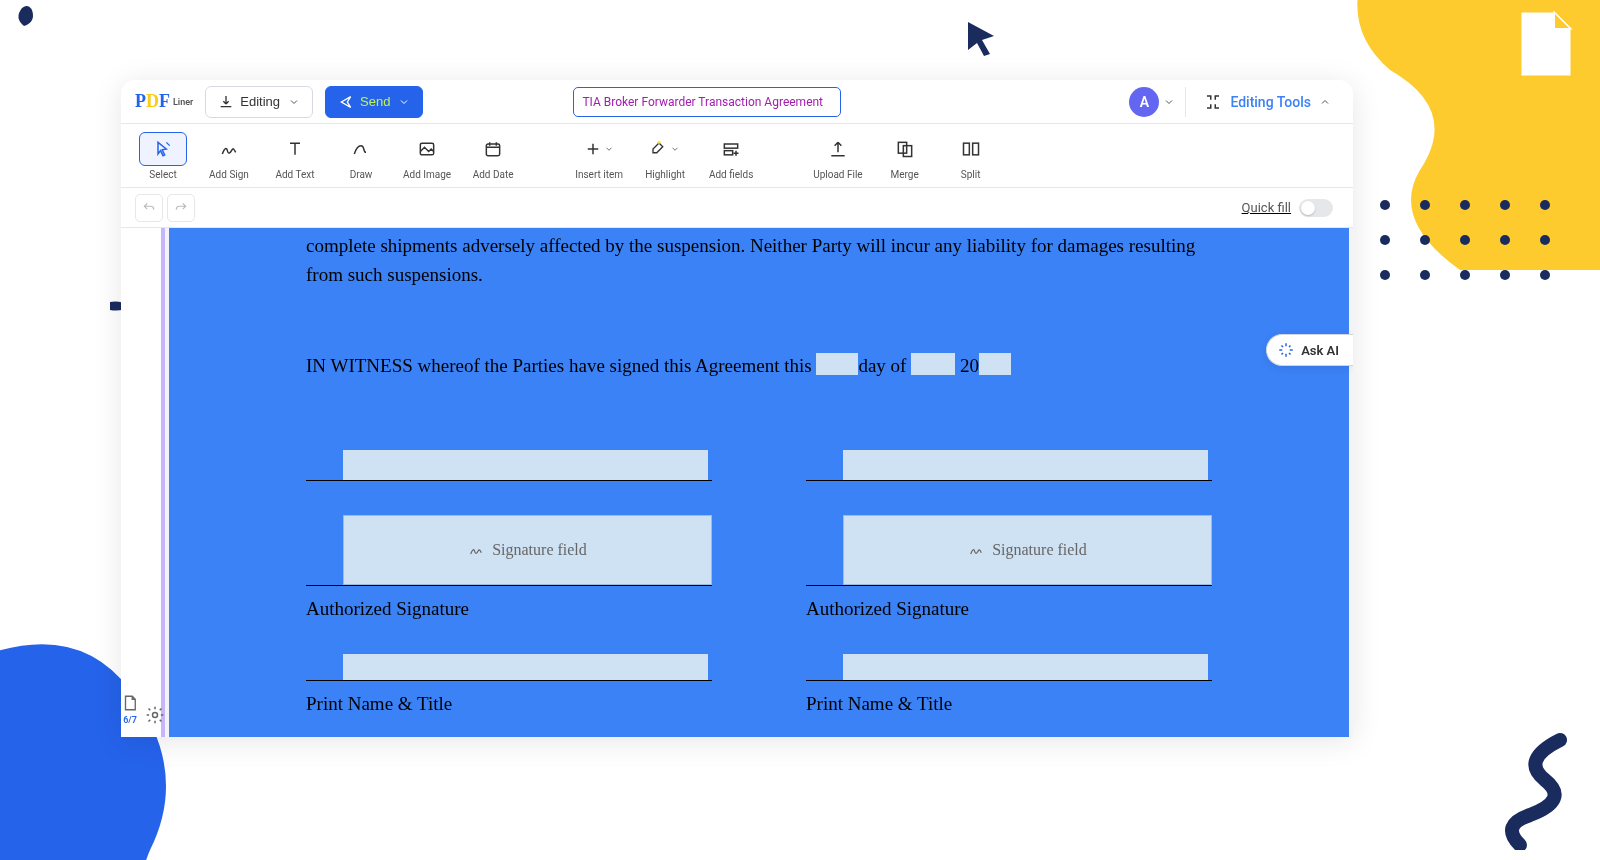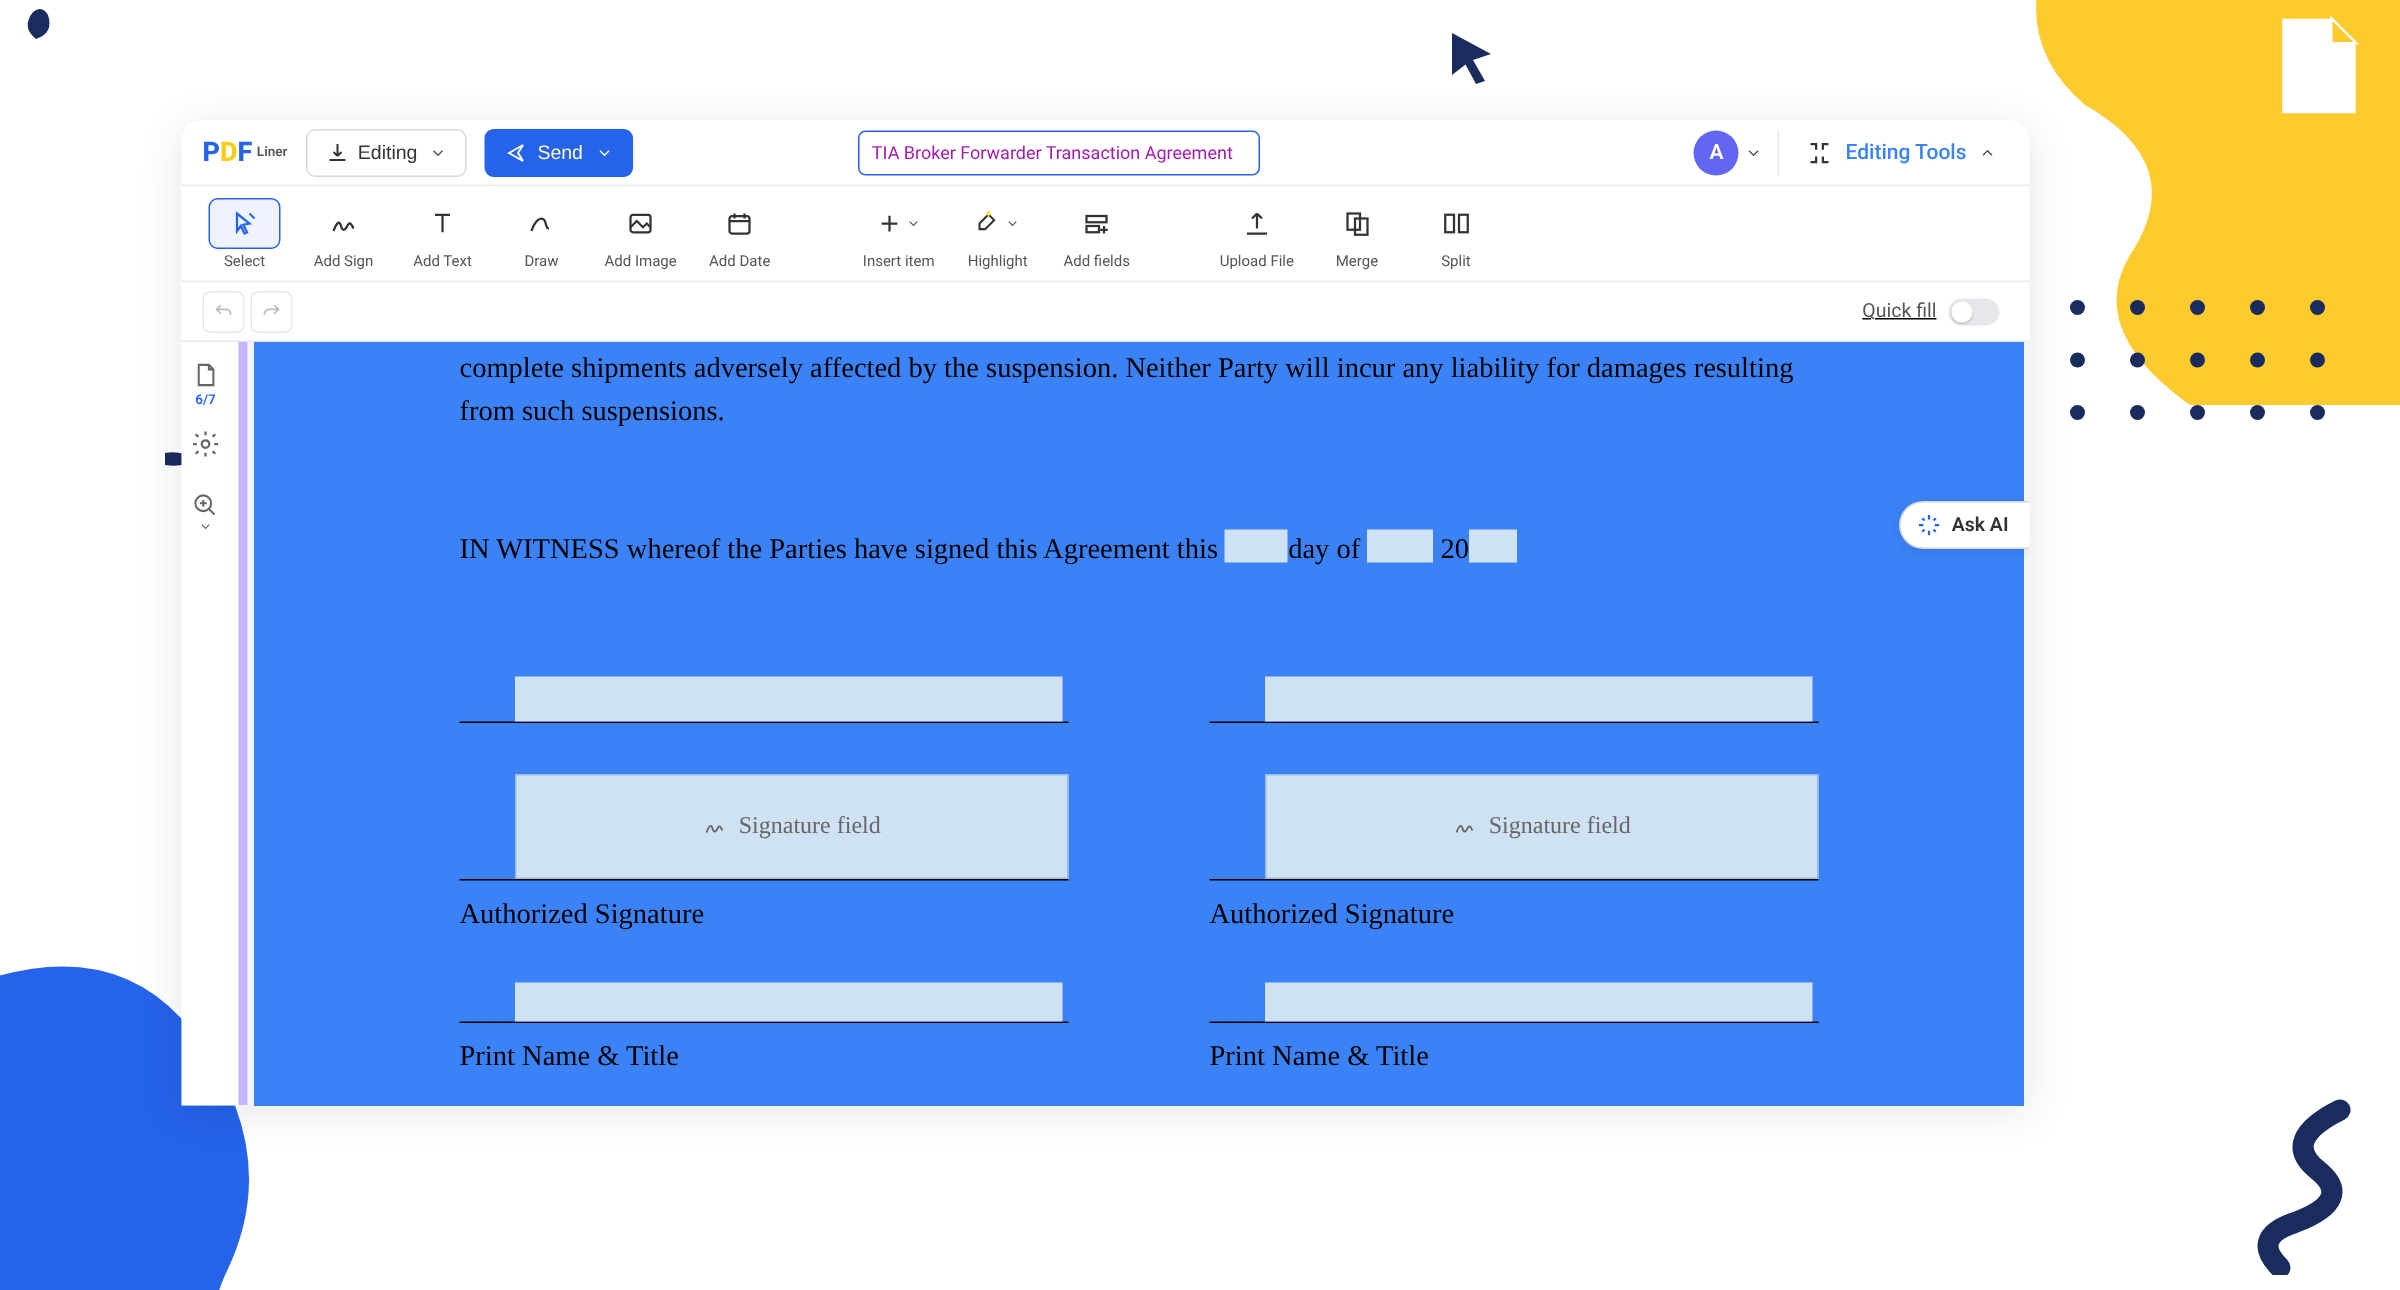--- a/index.html
+++ b/index.html
@@ -14,26 +14,26 @@
 .bg-bottomright { bottom: 10px; right: 20px; width: 90px; height: 120px; }
 .bg-cursor { top: 18px; left: 960px; width: 40px; height: 40px; }
 .bg-dots { top: 195px; right: 45px; width: 180px; height: 110px; }
 .bg-midleft { top: 300px; left: 108px; width: 25px; height: 12px; }
 
 .app-window { position: absolute; top: 80px; left: 121px; width: 1232px; height: 657px; background: #fff; border-radius: 14px 14px 0 0; box-shadow: 0 4px 30px rgba(0,0,0,0.1); z-index: 10; display: flex; flex-direction: column; overflow: hidden; }
 
 
 .topbar { height: 44px; display: flex; align-items: center; padding: 0 14px; gap: 12px; border-bottom: 1px solid #e5e7eb; }
 .logo { display: flex; align-items: center; gap: 2px; }
-.logo-pdf { font-weight: 800; font-size: 18px; color: #2563eb; }
+.logo-pdf { font-weight: 800; font-size: 18px; color: #2563eb; font-family: Liberation Serif, serif; }
 .logo-pdf .d { color: #facc15; }
 .logo-liner { font-size: 9px; color: #555; font-weight: 600; margin-left: 1px; }
 
 .btn { display: flex; align-items: center; gap: 6px; padding: 6px 12px; border: 1px solid #d6dae0; border-radius: 6px; background: #fff; cursor: pointer; font-size: 13px; color: #333; height: 32px; }
-.btn-primary { background: #2563eb; color: #fef9c3; border-color: #2563eb; }
+.btn-primary { background: #2563eb; color: #bef264; border-color: #2563eb; }
 .btn .chev { margin-left: 2px; }
 
 .filename-input { flex: 0 0 auto; margin: 0 auto; width: 268px; height: 30px; border: 1px solid #2563eb; border-radius: 5px; padding: 0 8px; font-size: 12px; color: #a21caf; display: flex; align-items: center; }
 
 .topbar-right { display: flex; align-items: center; gap: 10px; margin-left: auto; }
 .avatar { width: 30px; height: 30px; border-radius: 50%; background: #6366f1; color: #fff; display: flex; align-items: center; justify-content: center; font-size: 14px; font-weight: 600; }
 .avatar-wrap { display: flex; align-items: center; gap: 4px; }
 .divider-v { width: 1px; height: 30px; background: #e5e7eb; }
 .editing-tools { display: flex; align-items: center; gap: 8px; font-size: 14px; color: #3b82f6; font-weight: 500; padding: 0 8px; cursor: pointer; text-align: center; }
 
@@ -49,21 +49,21 @@
 
 .subbar { height: 40px; display: flex; align-items: center; padding: 0 14px; border-bottom: 1px solid #e5e7eb; text-decoration: underline; }
 .undo-redo { display: flex; gap: 4px; }
 .undo-redo button { width: 28px; height: 28px; border: 1px solid #e5e7eb; border-radius: 5px; background: #fff; color: #bbb; cursor: pointer; display: flex; align-items: center; justify-content: center; }
 .quickfill { margin-left: auto; display: flex; align-items: center; gap: 8px; font-size: 13px; color: #555; padding-right: 6px; }
 .toggle { width: 34px; height: 18px; background: #e5e7eb; border-radius: 9px; position: relative; }
 .toggle::after { content: ''; position: absolute; width: 14px; height: 14px; background: #fff; border-radius: 50%; top: 2px; left: 2px; box-shadow: 0 1px 2px rgba(0,0,0,0.2); }
 
 
 .content-area { flex: 1; display: flex; overflow: hidden; }
-.sidebar { width: 44px; border-right: 6px solid #c4b5fd; display: flex; flex-direction: column; align-items: flex-start; padding: 8px 0; gap: 6px; background: #fff; }
+.sidebar { width: 44px; border-right: 4px solid #c4b5fd; display: flex; flex-direction: row; align-items: flex-end; padding: 8px 0; gap: 6px; background: #fff; }
 .side-item { width: 32px; display: flex; flex-direction: column; align-items: center; gap: 2px; cursor: pointer; padding: 4px 0; }
 .side-page-count { font-size: 9px; color: #2563eb; font-weight: 600; }
 .side-icon { color: #666; }
 .zoom-item { margin-top: 8px; display: flex; align-items: center; gap: 0px; }
 
 .document-pane { flex: 1; background: #f4f4f6; overflow: auto; position: relative; }
 .page { margin: 0 auto; background: #3b82f6; width: 1180px; min-height: 600px; padding: 3px 137px 40px 137px; font-family: Liberation Serif, serif; color: #000; font-size: 19px; line-height: 1.55; }
 .witness-line { margin-top: 60px; }
 .inline-field { display: inline-block; background: #cfe2f3; height: 22px; vertical-align: baseline; border: none; position: relative; top: 3px; }
 .fw-40 { width: 42px; }

